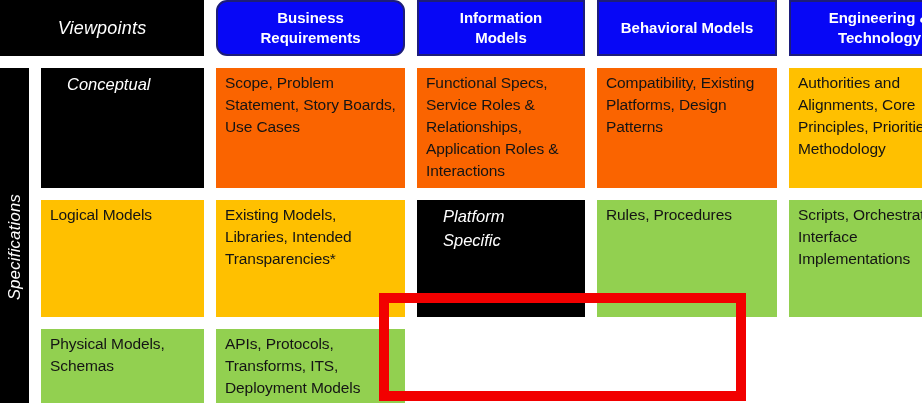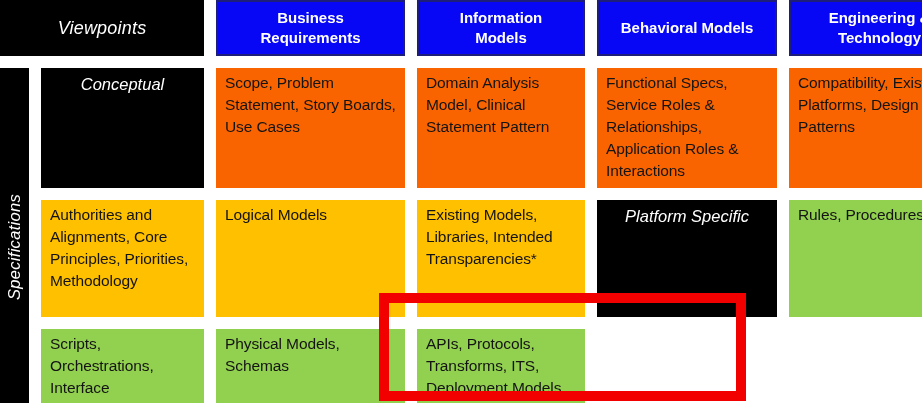--- a/index.html
+++ b/index.html
@@ -44,21 +44,21 @@
     color: var(--header-text, #fff);
     font-weight: bold;
     font-size: 15px;
     line-height: 1.35;
     display: flex;
     align-items: center;
     justify-content: center;
     text-align: center;
     box-sizing: border-box;
   }
-  .hp-business   { padding: 0 40px; }
+  .hp-business   { padding: 0 40px; border-radius: 11px; }
   .hp-info       { padding: 0 20px; }
   .hp-behavioral { padding: 0 4px; }
   .hp-eng        { padding: 0 14px; }
   .side {
     grid-column: 1;
     grid-row: 2 / 5;
     background: var(--panel-black, #000);
     display: flex;
     align-items: center;
     justify-content: center;
@@ -71,21 +71,21 @@
     writing-mode: vertical-rl;
     transform: rotate(180deg);
     letter-spacing: 0.3px;
   }
   .rowlabel {
     background: var(--panel-black, #000);
     color: var(--header-text, #fff);
     font-style: italic;
     font-size: 16.5px;
     line-height: 1.45;
-    text-align: center;
+    text-align: left;
     padding: 5px 26px 12px 26px;
     box-sizing: border-box;
   }
   .cell {
     color: var(--cell-text, #141414);
     font-size: 15.5px;
     line-height: 1.42;
     padding: 4px 8px 4px 9px;
     box-sizing: border-box;
     letter-spacing: -0.1px;
@@ -115,21 +115,20 @@
     <div class="colhead hp-info">Information Models</div>
     <div class="colhead hp-behavioral">Behavioral Models</div>
     <div class="colhead hp-eng">Engineering &amp; Technology</div>
 
     <div class="side">
       <span class="vert">Specifications</span>
     </div>
 
     <div class="rowlabel">Conceptual</div>
     <div class="cell c1">Scope, Problem Statement, Story Boards, Use Cases</div>
-    <div class="cell c1">Domain Analysis Model, Clinical Statement Pattern</div>
     <div class="cell c1">Functional Specs, Service Roles &amp; Relationships, Application Roles &amp; Interactions</div>
     <div class="cell c1">Compatibility, Existing Platforms, Design Patterns</div>
 
     <div class="cell c2">Authorities and Alignments,  Core Principles, Priorities, Methodology</div>
     <div class="cell c2">Logical Models</div>
     <div class="cell c2">Existing Models, Libraries, Intended Transparencies*</div>
 
     <div class="rowlabel">Platform Specific</div>
     <div class="cell c3">Rules, Procedures</div>
     <div class="cell c3">Scripts, Orchestrations, Interface Implementations</div>

